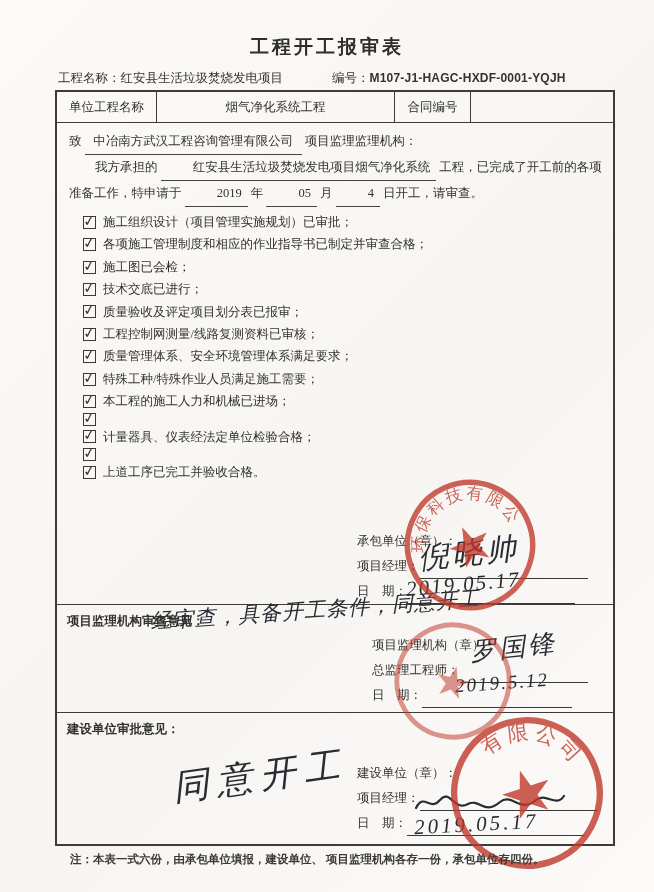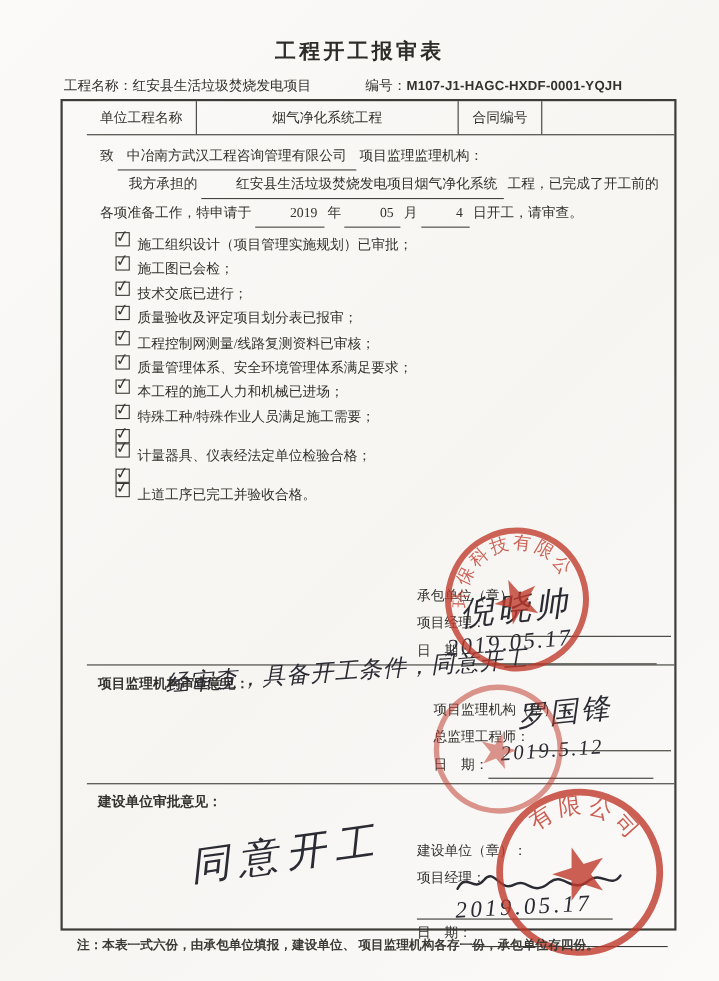--- a/index.html
+++ b/index.html
@@ -13,40 +13,40 @@
     position:absolute; top:34px; left:0; width:100%;
     text-align:center; font-size:19px; font-weight:bold; letter-spacing:3px; color:#2e2d29;
   }
   .header-line { position:absolute; top:70px; left:58px; width:556px; font-size:12.5px; }
   .header-line .hl-left { position:absolute; left:0; top:0; }
   .header-line .hl-right { position:absolute; left:274px; top:0; }
   .docno { font-family:"Liberation Sans", sans-serif; font-weight:bold; font-size:12px; letter-spacing:0.2px; }
   .tbl {
     position:absolute; left:55px; top:90px; width:560px; height:756px;
     border:2px solid #3d3c38; box-sizing:border-box;
-    display:flex; flex-direction:column;padding-left:22px;
+    display:flex; flex-direction:column;
   }
   .row1 { height:30px; border-bottom:1.5px solid #3d3c38; display:flex; align-items:stretch; font-size:12.5px; flex:0 0 auto; }
   .row1 .cell { display:flex; align-items:center; justify-content:center; box-sizing:border-box; }
   .c1 { width:100px; border-right:1.5px solid #3d3c38; }
   .c2 { width:238px; border-right:1.5px solid #3d3c38; }
   .c3 { width:76px;  border-right:1.5px solid #3d3c38; }
   .c4 { flex:1; }
   .sec-main   { position:relative; height:482px; border-bottom:1.5px solid #3d3c38; box-sizing:border-box; font-size:12.5px; flex:0 0 auto; }
   .sec-sup    { position:relative; height:108px; border-bottom:1.5px solid #3d3c38; box-sizing:border-box; font-size:12.5px; flex:0 0 auto; }
   .sec-build  { position:relative; flex:1; font-size:12.5px; }
   .sec-main .inner { padding:6px 10px 0 12px; line-height:25px; }
   .fill { display:inline-block; border-bottom:1px solid #44433f; text-align:center; padding:0 6px; }
   .w-co   { min-width:205px; }
   .w-proj { min-width:225px; }
   .w-yr   { min-width:40px; }
   .w-mo   { min-width:30px; }
   .w-dy   { min-width:30px; }
   .checklist { list-style:none; margin:4px 0 0 0; padding:0 0 0 14px; }
-  .checklist li { line-height:22.4px; display:flex; }
+  .checklist li { line-height:22.4px; display:flex; align-items:center; }
   .cb {
     position:relative; display:inline-block; width:11px; height:11px;
     border:1.4px solid #3a3934; margin-right:7px; flex:0 0 auto;
   }
   .cb.checked::after {
     content:"✓"; position:absolute; left:-1px; top:-7px;
     font-size:15px; color:#3a3934; transform:rotate(-8deg);
   }
   .sig-block { position:absolute; line-height:25px; }
   .sig-block .line { display:inline-block; border-bottom:1px solid #3a3934; vertical-align:bottom; }
@@ -104,45 +104,49 @@
           <span>日开工，请审查。</span>
         </div>
 
         <ul class="checklist">
           <li>
               <span class="cb checked"></span>
               <span>施工组织设计（项目管理实施规划）已审批；</span>
             </li>
           <li>
               <span class="cb checked"></span>
+              <span>各项施工管理制度和相应的作业指导书已制定并审查合格；</span>
+            </li>
+          <li>
+              <span class="cb checked"></span>
               <span>施工图已会检；</span>
             </li>
           <li>
               <span class="cb checked"></span>
               <span>技术交底已进行；</span>
             </li>
           <li>
               <span class="cb checked"></span>
               <span>质量验收及评定项目划分表已报审；</span>
             </li>
           <li>
               <span class="cb checked"></span>
               <span>工程控制网测量/线路复测资料已审核；</span>
             </li>
           <li>
               <span class="cb checked"></span>
               <span>质量管理体系、安全环境管理体系满足要求；</span>
             </li>
           <li>
               <span class="cb checked"></span>
+              <span>特殊工种/特殊作业人员满足施工需要；</span>
+            </li>
+          <li>
+              <span class="cb checked"></span>
               <span>本工程的施工人力和机械已进场；</span>
-            </li>
-          <li>
-              <span class="cb checked"></span>
-              <span>特殊工种/特殊作业人员满足施工需要；</span>
             </li>
           <li>
               <span class="cb checked"></span>
             </li>
           <li>
               <span class="cb checked"></span>
               <span>计量器具、仪表经法定单位检验合格；</span>
             </li>
           <li>
               <span class="cb checked"></span>

